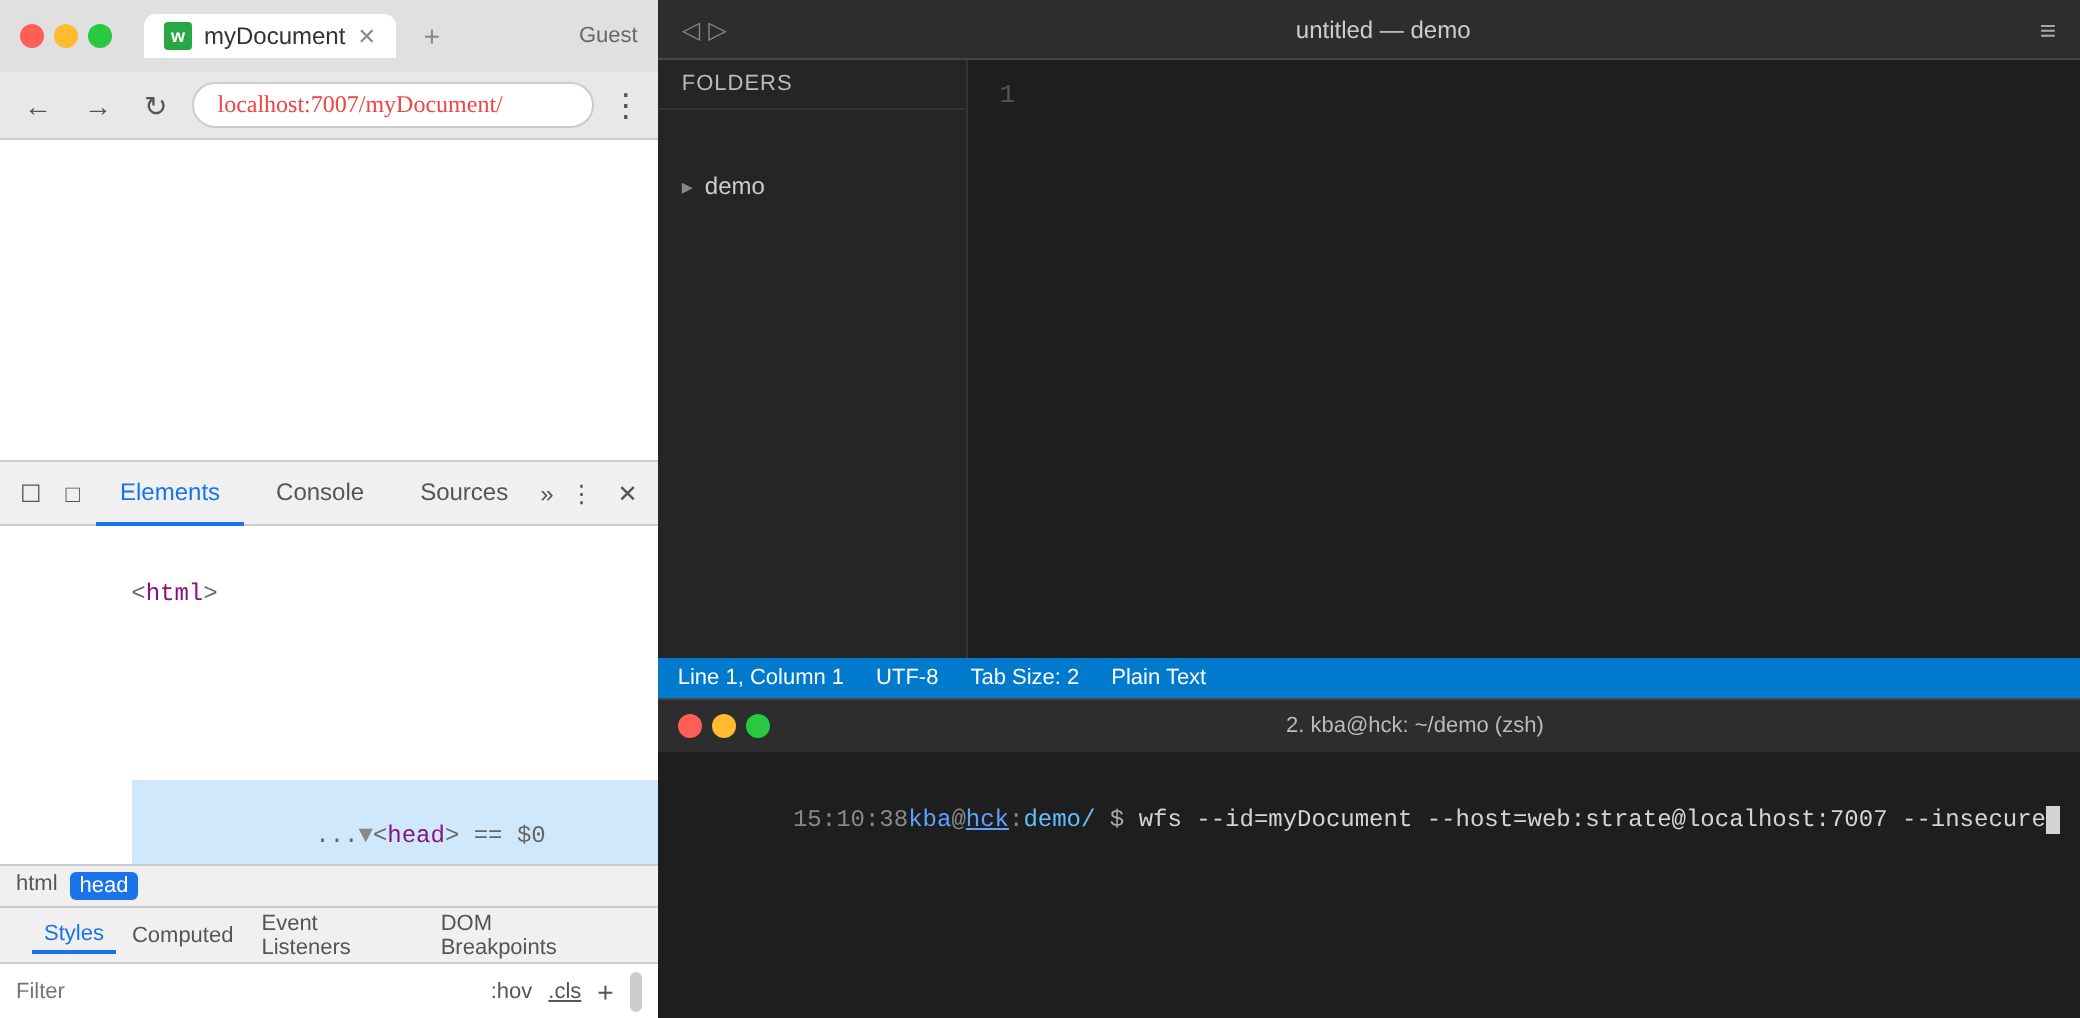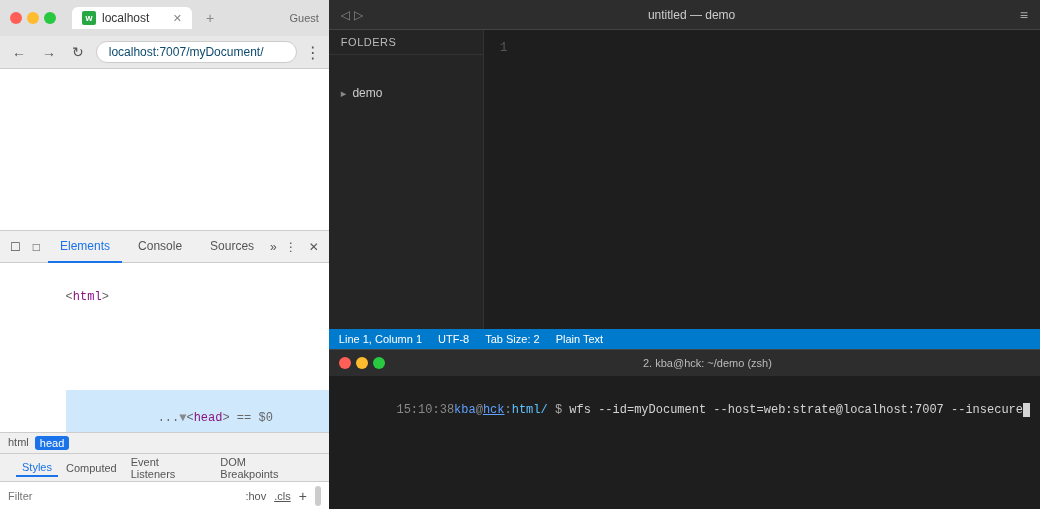--- a/index.html
+++ b/index.html
@@ -112,23 +112,24 @@
       padding: 2px 4px;
     }
 
     .address-bar {
       flex: 1;
       background: white;
       border: 1px solid #ccc;
       border-radius: 12px;
       padding: 3px 12px;
       font-size: 12px;
-      color: #0c4a6e;
-      display: flex;
-      align-items: center;
+      color: #ef4444;
+      display: flex;
+      align-items: center;
+      font-family: Liberation Serif, serif;
     }
 
     .more-btn {
       background: none;
       border: none;
       font-size: 16px;
       color: #555;
       cursor: pointer;
     }
 
@@ -516,21 +517,21 @@
     <div class="browser-titlebar">
       <div class="traffic-lights">
         <button class="tl-btn tl-close"></button>
         <button class="tl-btn tl-min"></button>
         <button class="tl-btn tl-max"></button>
       </div>
       <div class="browser-tab">
         <div class="tab-favicon">
           <span>w</span>
         </div>
-        <span>localhost</span>
+        <span>myDocument</span>
         <span class="tab-close">✕</span>
       </div>
       <button class="new-tab-btn">+</button>
       <span class="guest-label">Guest</span>
     </div>
 
     <div class="browser-addressbar">
       <button class="nav-btn">←</button>
       <button class="nav-btn">→</button>
       <button class="nav-btn">↻</button>
@@ -647,17 +648,17 @@
       <div class="terminal-traffic">
         <button class="tl-btn tl-close"></button>
         <button class="tl-btn tl-min"></button>
         <button class="tl-btn tl-max"></button>
       </div>
       <div class="terminal-title">2. kba@hck: ~/demo (zsh)</div>
     </div>
 
     <div class="terminal-content">
       <div class="terminal-line">
-        <span class="term-time">15:10:38</span><span class="term-user">kba</span><span class="term-at">@</span><span class="term-host">hck</span><span class="term-colon">:</span><span class="term-dir">html/</span><span class="term-dollar"> $ </span><span class="term-cmd">wfs --id=myDocument --host=web:strate@localhost:7007 --insecure</span><span class="term-cursor"></span>
+        <span class="term-time">15:10:38</span><span class="term-user">kba</span><span class="term-at">@</span><span class="term-host">hck</span><span class="term-colon">:</span><span class="term-dir">demo/</span><span class="term-dollar"> $ </span><span class="term-cmd">wfs --id=myDocument --host=web:strate@localhost:7007 --insecure</span><span class="term-cursor"></span>
       </div>
     </div>
   </div>
 </div>
 
 </body></html>

